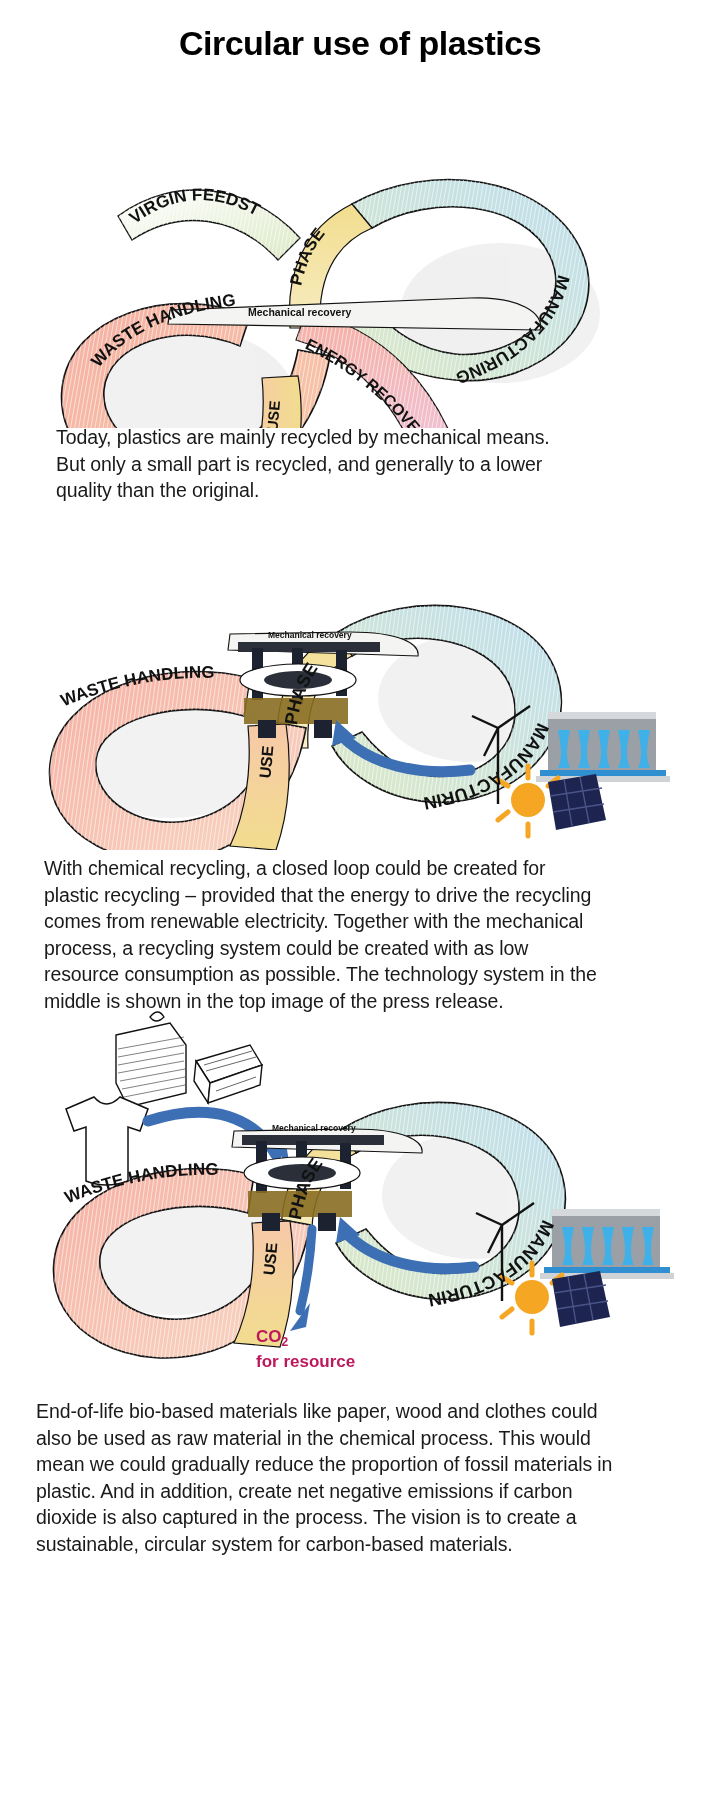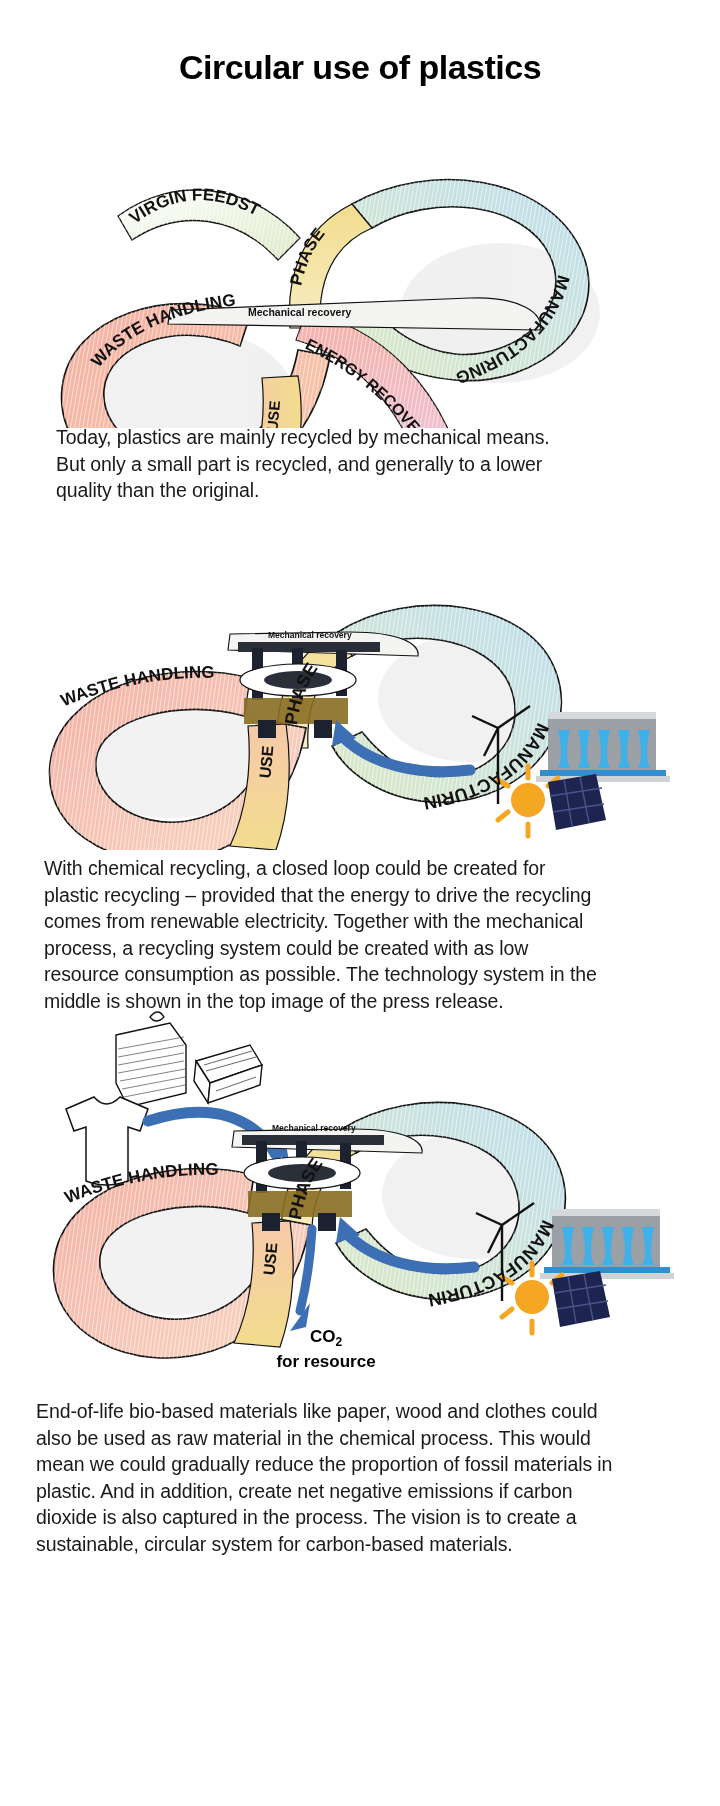--- a/index.html
+++ b/index.html
@@ -12,21 +12,21 @@
     overflow: hidden;
     position: relative;
   }
   .page { position: relative; width: 720px; height: 1806px; }
 
   .title {
     text-align: center;
     font-size: 34px;
     font-weight: bold;
     letter-spacing: -0.5px;
-    padding-top: 48px;
+    padding-top: 24px;
     color: #000;
   }
 
   .para {
     font-size: 19.5px;
     line-height: 26.5px;
     color: #1a1a1a;
     letter-spacing: -0.1px;
   }
 
@@ -42,22 +42,21 @@
   .lbl-sm {
     font-family: "Liberation Sans", sans-serif;
     font-weight: 600;
     fill: #111;
   }
   .co2 {
     position:absolute;
     font-size: 17px;
     font-weight: bold;
     line-height: 20px;
-    text-align:center;
-    color:#000000;
+    color:#be185d;
   }
   .co2 sub { font-size: 12px; }
 </style>
 </head>
 <body>
 
 <div class="page">
 
   <div class="title">Circular use of plastics</div>
 

